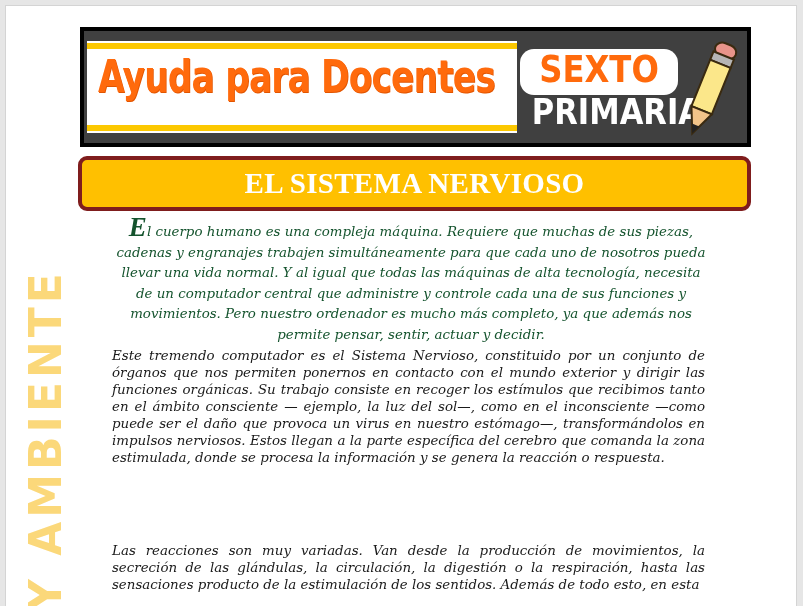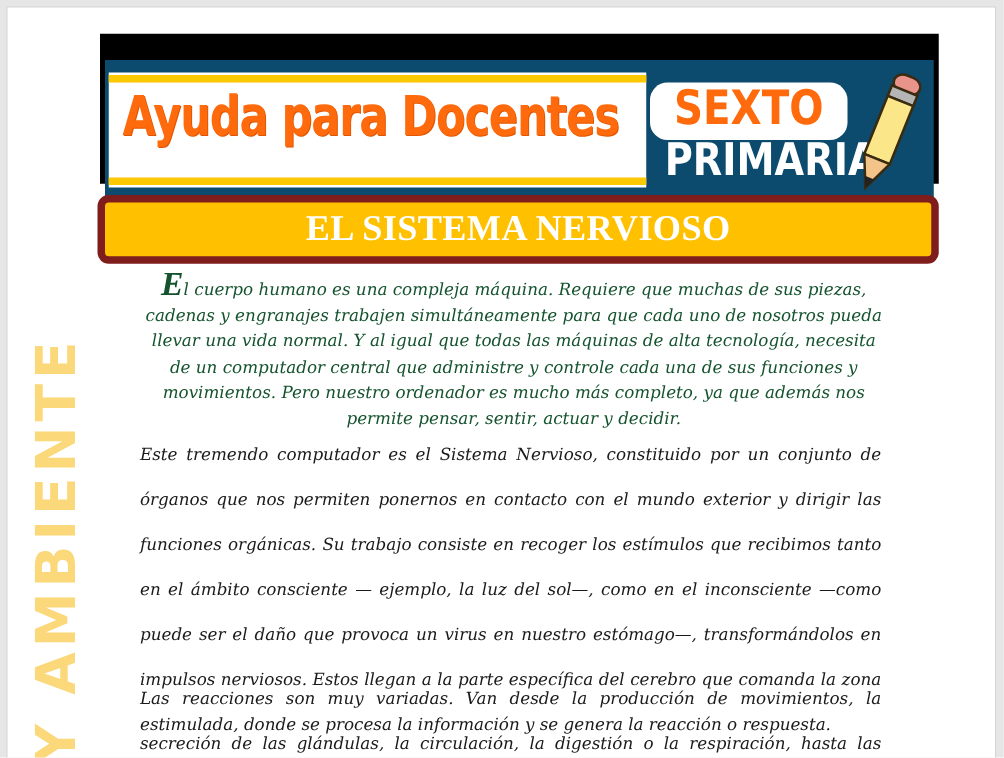--- a/index.html
+++ b/index.html
@@ -19,21 +19,21 @@
     position:absolute; left:14px; top:605px;
     transform-origin:0 0; transform:rotate(-90deg);
     font-family:"DejaVu Sans", sans-serif; font-weight:bold;
     font-size:44px; color:#fbd87a; letter-spacing:4px; white-space:nowrap;
   }
   .banner {
     position:absolute; left:80px; top:27px; width:671px; height:120px;
     background:#000; box-sizing:border-box; padding:4px;
   }
   .banner-inner {
-    position:relative; width:100%; height:100%; background:#0c4a6e; overflow:hidden;margin-top:17px;
+    position:relative; width:100%; height:100%; background:#404040; overflow:hidden;
   }
   .stripe-band {
     position:absolute; left:3px; top:10px; width:430px; height:92px;
     background:#ffffff;
   }
   .stripe-band::before {
     content:""; position:absolute; left:0; top:2px; width:100%; height:6px; background:#fcc800;
   }
   .stripe-band::after {
     content:""; position:absolute; left:0; bottom:2px; width:100%; height:6px; background:#fcc800;
@@ -55,40 +55,40 @@
     color:#ff6a0c; transform:scaleX(0.85); transform-origin:50% 0;
   }
   .grade-bottom {
     position:absolute; left:436px; top:60px; width:158px; text-align:center;
     font-family:"DejaVu Sans", sans-serif; font-weight:bold; font-size:36px;
     color:#ffffff; transform:scaleX(0.85); transform-origin:50% 0;
   }
   .pencil { position:absolute; left:592px; top:2px; }
   .title-box {
     position:absolute; left:78px; top:156px; width:673px; height:55px;
-    background:#ffc000; border:6px solid #7f1d1d; border-radius:9px; box-sizing:border-box;
+    background:#ffc000; border:4px solid #7f1d1d; border-radius:9px; box-sizing:border-box;
     display:flex; align-items:center; justify-content:center;
   }
   .title-text {
     font-family:"Liberation Serif", serif; font-weight:bold; font-size:29px; color:#ffffff;
     letter-spacing:0.3px;
   }
   .intro {
     position:absolute; left:112px; top:218px; width:598px;
     text-align:center; font-family:"DejaVu Serif", serif; font-style:italic;
     font-size:13.4px; line-height:20.5px; color:#14532d;
   }
   .dropcap {
     font-family:"Liberation Serif", serif; font-weight:bold; font-style:italic;
     font-size:27px; line-height:18px;
   }
   .para {
     position:absolute; left:112px; width:593px;
     text-align:justify; font-family:"DejaVu Serif", serif; font-style:italic;
-    font-size:13.4px; line-height:36px; color:#1a1a1a;
+    font-size:13.4px; line-height:17px; color:#1a1a1a;
   }
   .para1 { top:347px; }
   .para2 { top:542px; }
 </style>
 </head>
 <body>
 
 <div class="page">
   <div class="watermark">Y AMBIENTE</div>
 </div>

